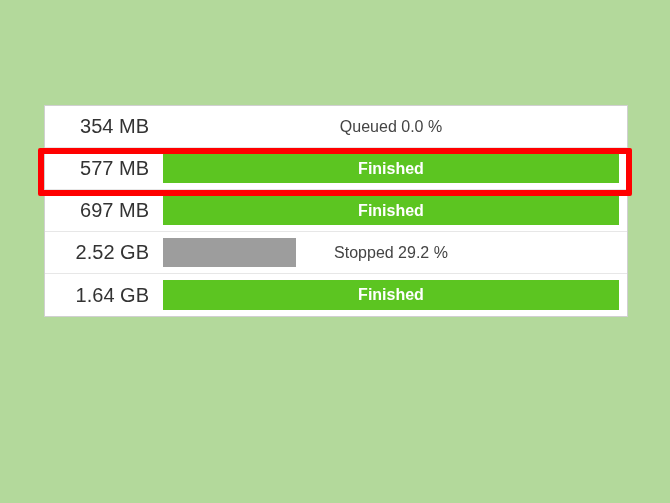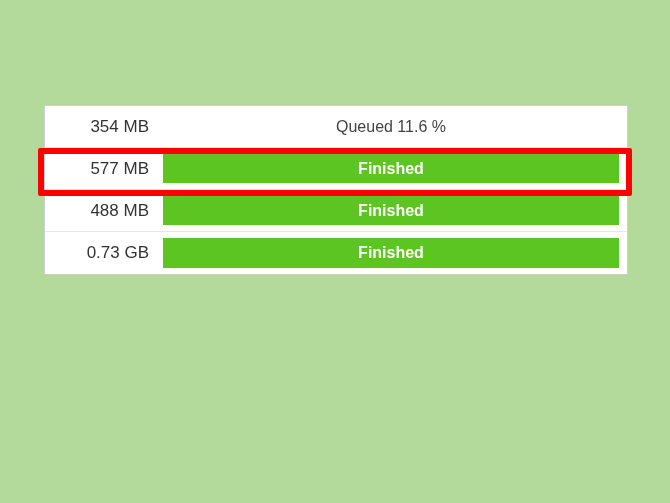--- a/index.html
+++ b/index.html
@@ -31,21 +31,21 @@
   }
   .size-cell {
     position: absolute;
     left: 0;
     top: 0;
     bottom: 0;
     width: 108px;
     display: flex;
     align-items: center;
     justify-content: flex-end;
-    font-size: 17px;
+    font-size: 20px;
     color: #333;
     padding-right: 4px;
     box-sizing: border-box;
   }
   .bar-cell {
     position: absolute;
     left: 118px;
     right: 8px;
     top: 6px;
     bottom: 6px;
@@ -83,46 +83,54 @@
 </style>
 </head>
 <body>
 
 <div class="panel">
 
   <div class="row">
     <div class="size-cell">354 MB</div>
     <div class="bar-cell">
       <div class="bar-track"></div>
-      <div class="bar-label label-dark">Queued 11.6 %</div>
+      <div class="bar-label label-dark">Queued 0.0 %</div>
     </div>
   </div>
 
 
   <div class="row">
     <div class="size-cell">577 MB</div>
     <div class="bar-cell">
       <div class="bar-track"></div>
       <div class="bar-fill fill-green" style="width:100%"></div>
       <div class="bar-label label-white">Finished</div>
     </div>
   </div>
 
   <div class="row">
-    <div class="size-cell">488 MB</div>
+    <div class="size-cell">697 MB</div>
     <div class="bar-cell">
       <div class="bar-track"></div>
       <div class="bar-fill fill-green" style="width:100%"></div>
       <div class="bar-label label-white">Finished</div>
     </div>
   </div>
 
+  <div class="row">
+    <div class="size-cell">2.52 GB</div>
+    <div class="bar-cell">
+      <div class="bar-track"></div>
+      <div class="bar-fill fill-gray" style="width:29.2%"></div>
+      <div class="bar-label label-dark">Stopped 29.2 %</div>
+    </div>
+  </div>
 
   <div class="row">
-    <div class="size-cell">0.73 GB</div>
+    <div class="size-cell">1.64 GB</div>
     <div class="bar-cell">
       <div class="bar-track"></div>
       <div class="bar-fill fill-green" style="width:100%"></div>
       <div class="bar-label label-white">Finished</div>
     </div>
   </div>
 
 </div>
 
 <div class="highlight" style="left:38px; top:148px; width:594px; height:48px;"></div>

